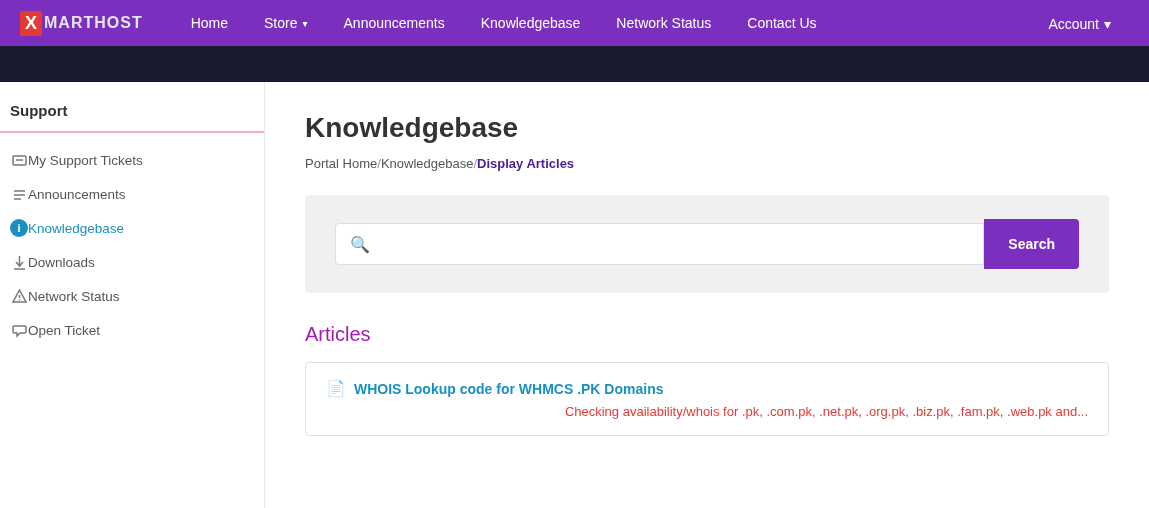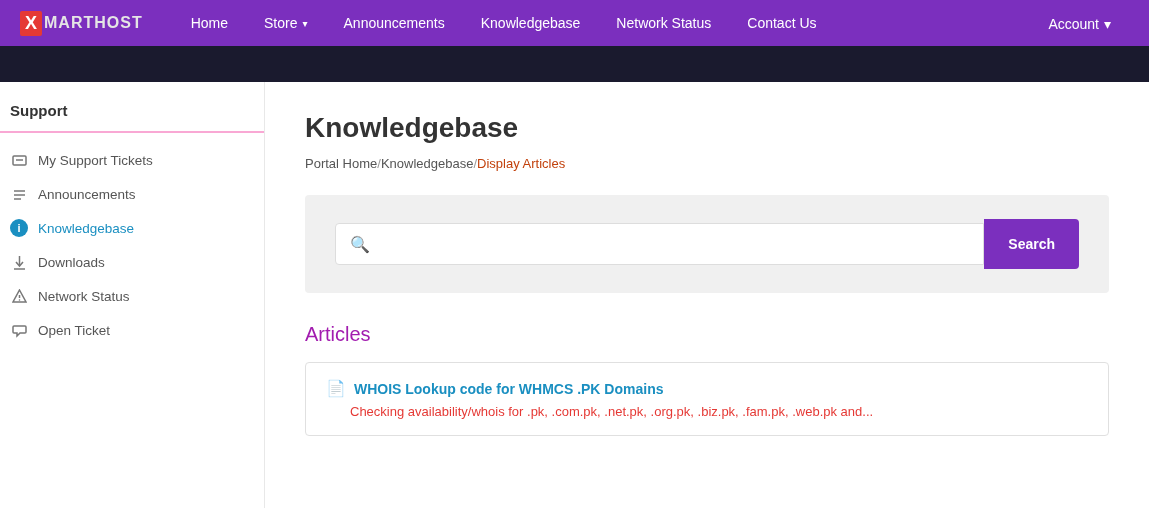--- a/index.html
+++ b/index.html
@@ -95,21 +95,20 @@
       margin-bottom: 10px;
     }
     .sidebar-item {
       display: flex;
       align-items: center;
       padding: 8px 20px 8px 10px;
       color: #555;
       cursor: pointer;
       font-size: 13.5px;
       text-decoration: none;
-      gap: 10px;
     }
     .sidebar-item.active { color: #1a8fc1; }
     .sidebar-icon {
       width: 18px;
       height: 18px;
       display: flex;
       align-items: center;
       justify-content: center;
       flex-shrink: 0;
     }
@@ -138,21 +137,21 @@
       align-items: center;
       font-size: 13px;
       margin-bottom: 24px;
       color: #555;
     }
     .breadcrumb a {
       color: #555;
       text-decoration: none;
     }
     .breadcrumb-sep { color: #999; }
-    .breadcrumb-current { color: #c2410c; }
+    .breadcrumb-current { color: #4c1d95; font-weight: bold; }
 
     
     .search-box {
       background: #f0f0f0;
       border-radius: 4px;
       padding: 24px 30px;
       margin-bottom: 30px;
       display: flex;
       align-items: center;
       gap: 0;
@@ -216,20 +215,21 @@
       margin-bottom: 6px;
     }
     .article-icon {
       color: #1a8fc1;
       font-size: 16px;
     }
     .article-desc {
       color: #e53935;
       font-size: 13px;
       padding-left: 24px;
+      text-align: right;
     }
   </style>
 </head>
 <body>
 
 <nav class="top-nav">
   <div class="logo">
     <span class="logo-x">X</span>
     <span class="logo-text">MARTHOST</span>
   </div>

